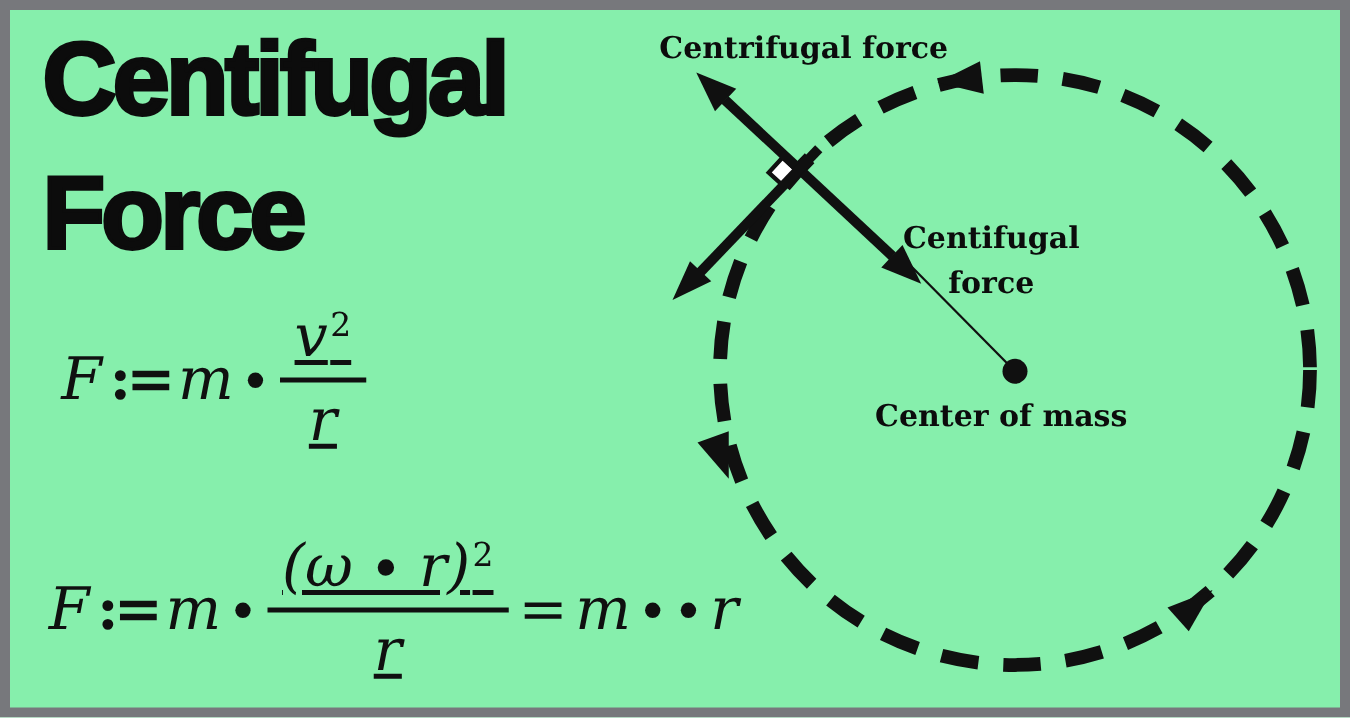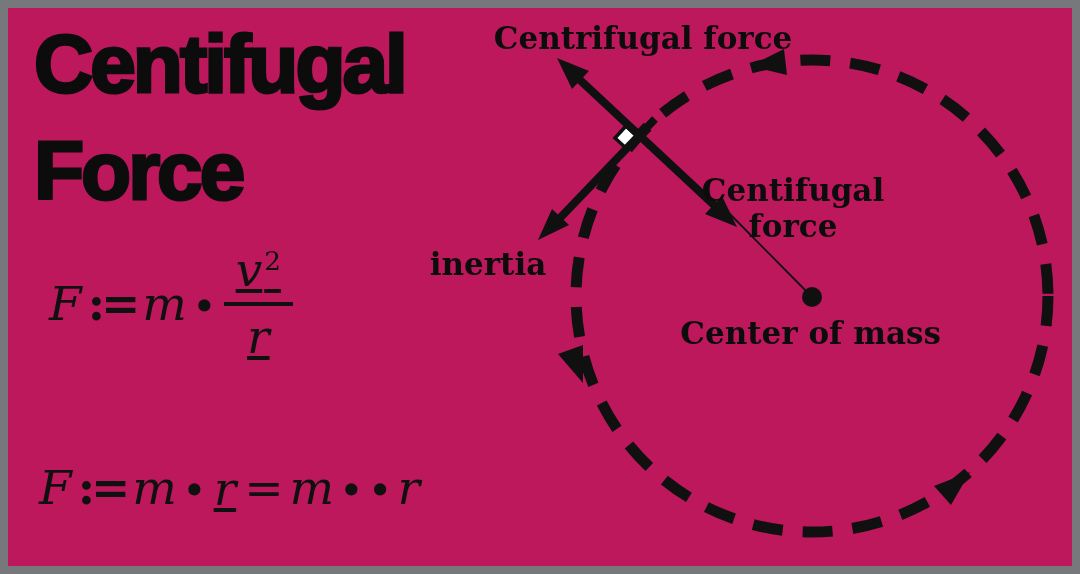--- a/index.html
+++ b/index.html
@@ -1,18 +1,18 @@
 <!DOCTYPE html>
 <html><head>
 <meta charset="utf-8">
 <style>
   html,body { margin:0; padding:0; background:#ffffff; }
   .stage {
     position:relative; width:1080px; height:574px;
-    box-sizing:border-box; background:#be185d;
+    box-sizing:border-box; background:#86efac;
     border:8px solid #77787c; overflow:hidden;
     font-family:"Liberation Sans", sans-serif;
   }
   
   .title {
     position:absolute; left:26px; top:2px;
     font-family:"Liberation Sans", sans-serif;
     font-weight:bold; font-size:82px; line-height:107px;
     letter-spacing:-3px; color:#0c0c0c;
     -webkit-text-stroke:3px #0c0c0c;
@@ -28,27 +28,27 @@
   .formula .dot { font-style:normal; font-weight:bold; font-size:0.85em; padding:0 1px; }
   .exp { font-style:normal; font-size:0.56em; vertical-align:0.62em; line-height:0; margin-left:2px; }
   .frac { display:inline-flex; flex-direction:column; align-items:center; margin:0 2px;text-decoration:underline; }
   .frac .top { padding:0 12px 5px; border-bottom:4px solid #101010; text-align:center; }
   .frac .bot { padding-top:3px; }
   .f1 { left:41px; top:231px; height:128px; }
   .f2 { left:31px; top:413px; height:132px; }
   
   .dlabel {
     position:absolute; font-family:"DejaVu Serif", serif; font-weight:bold;
-    font-size:31px; line-height:36px; color:#0c0c0c; text-align:center;
+    font-size:24px; line-height:36px; color:#0c0c0c; text-align:center;
     white-space:nowrap;
   }
   .lbl-centrifugal { left:460px; top:12px;  width:350px; }
   .lbl-centripetal { left:655px; top:164px; width:260px; }
   .lbl-path        { left:390px; top:238px; width:180px; }
-  .lbl-com         { left:653px; top:307px; width:280px;text-align:right; }
+  .lbl-com         { left:653px; top:307px; width:280px; }
   
   .diagram-svg { position:absolute; left:0; top:0; width:1064px; height:558px; }
 </style>
 </head>
 <body>
 
 <div class="stage">
 
   <div class="title">
     <div>Centifugal</div>
@@ -65,20 +65,21 @@
       <span class="bot">r</span>
     </span>
   </div>
 
   <div class="formula f2">
     <span>F</span>
     <span class="op assign">:=</span>
     <span>m</span>
     <span class="dot">∙</span>
     <span class="frac">
+      <span class="top"><span>(ω ∙ r)</span><span class="exp">2</span></span>
       <span class="bot">r</span>
     </span>
     <span class="op">=</span>
     <span>m</span>
     <span class="dot">∙</span>
     <span class="dot">∙</span>
     <span>r</span>
   </div>
 
   <svg class="diagram-svg" viewBox="0 0 1064 558" aria-hidden="true">
@@ -104,19 +105,18 @@
   </svg>
 
   <div class="dlabel lbl-centrifugal">
     <div>Centrifugal force</div>
   </div>
   <div class="dlabel lbl-centripetal">
     <div>Centifugal</div>
     <div>force</div>
   </div>
   <div class="dlabel lbl-path">
-    <div>inertia</div>
   </div>
   <div class="dlabel lbl-com">
     <div>Center of mass</div>
   </div>
 
 </div>
 
 </body></html>

